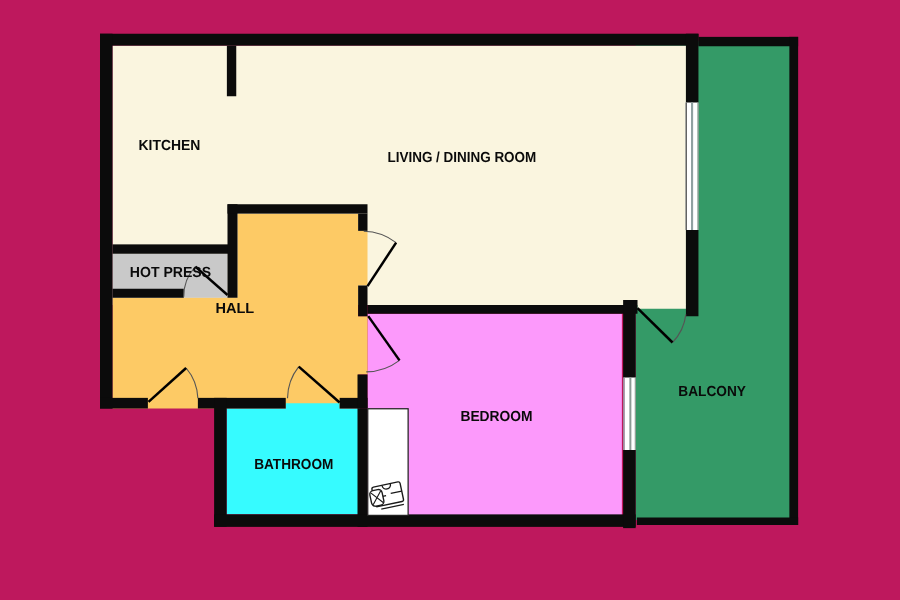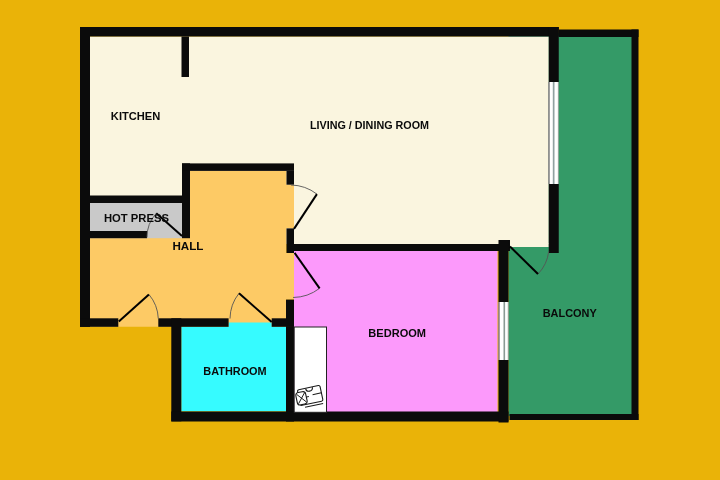--- a/index.html
+++ b/index.html
@@ -1,16 +1,16 @@
 <!DOCTYPE html>
 <html><head>
 <meta charset="utf-8">
 <style>
   html,body{margin:0;padding:0;background:#ffffff;}
-  #c{position:relative;width:720px;height:480px;background:#eab308;overflow:hidden;}
+  #c{position:relative;width:720px;height:480px;background:#be185d;overflow:hidden;}
   svg{position:absolute;left:0;top:0;}
   text{font-family:"Liberation Sans",sans-serif;font-weight:bold;fill:#0a0a0a;}
 </style>
 </head>
 <body>
 <div id="c">
 <svg width="720" height="480" viewBox="0 0 720 480">
 
   <rect x="508.5" y="33" width="126" height="383" fill="#349a67"></rect>
 

